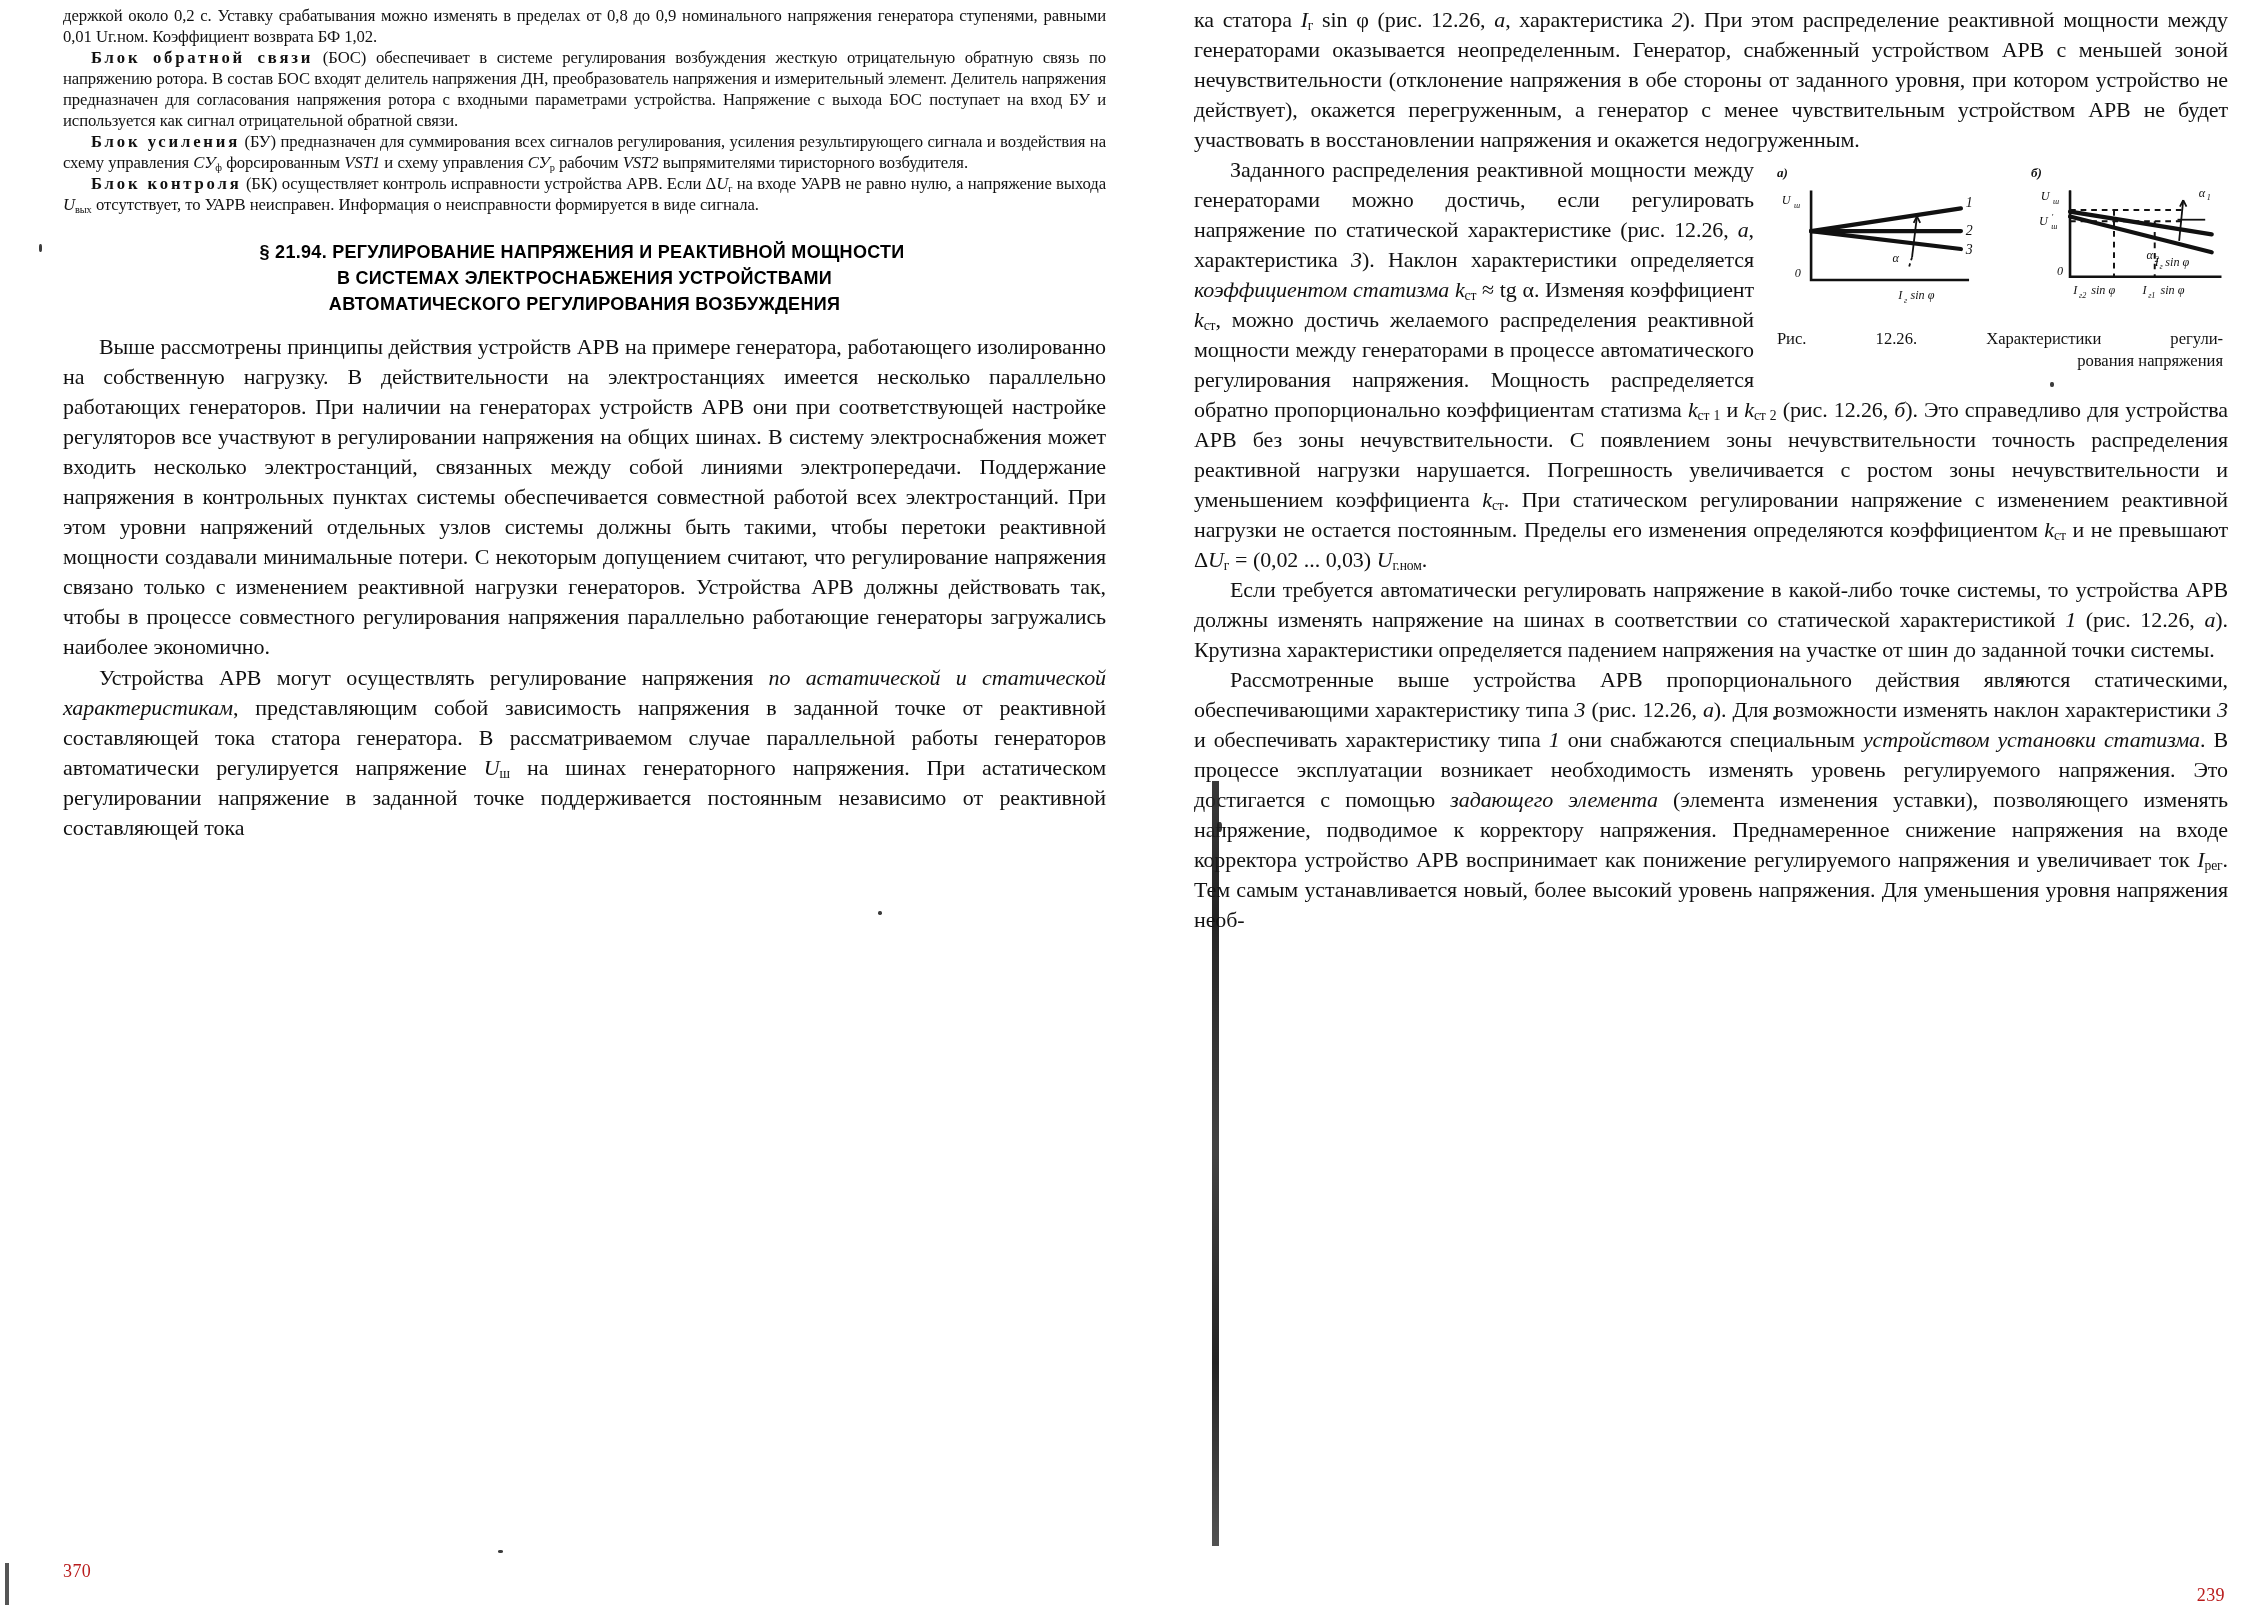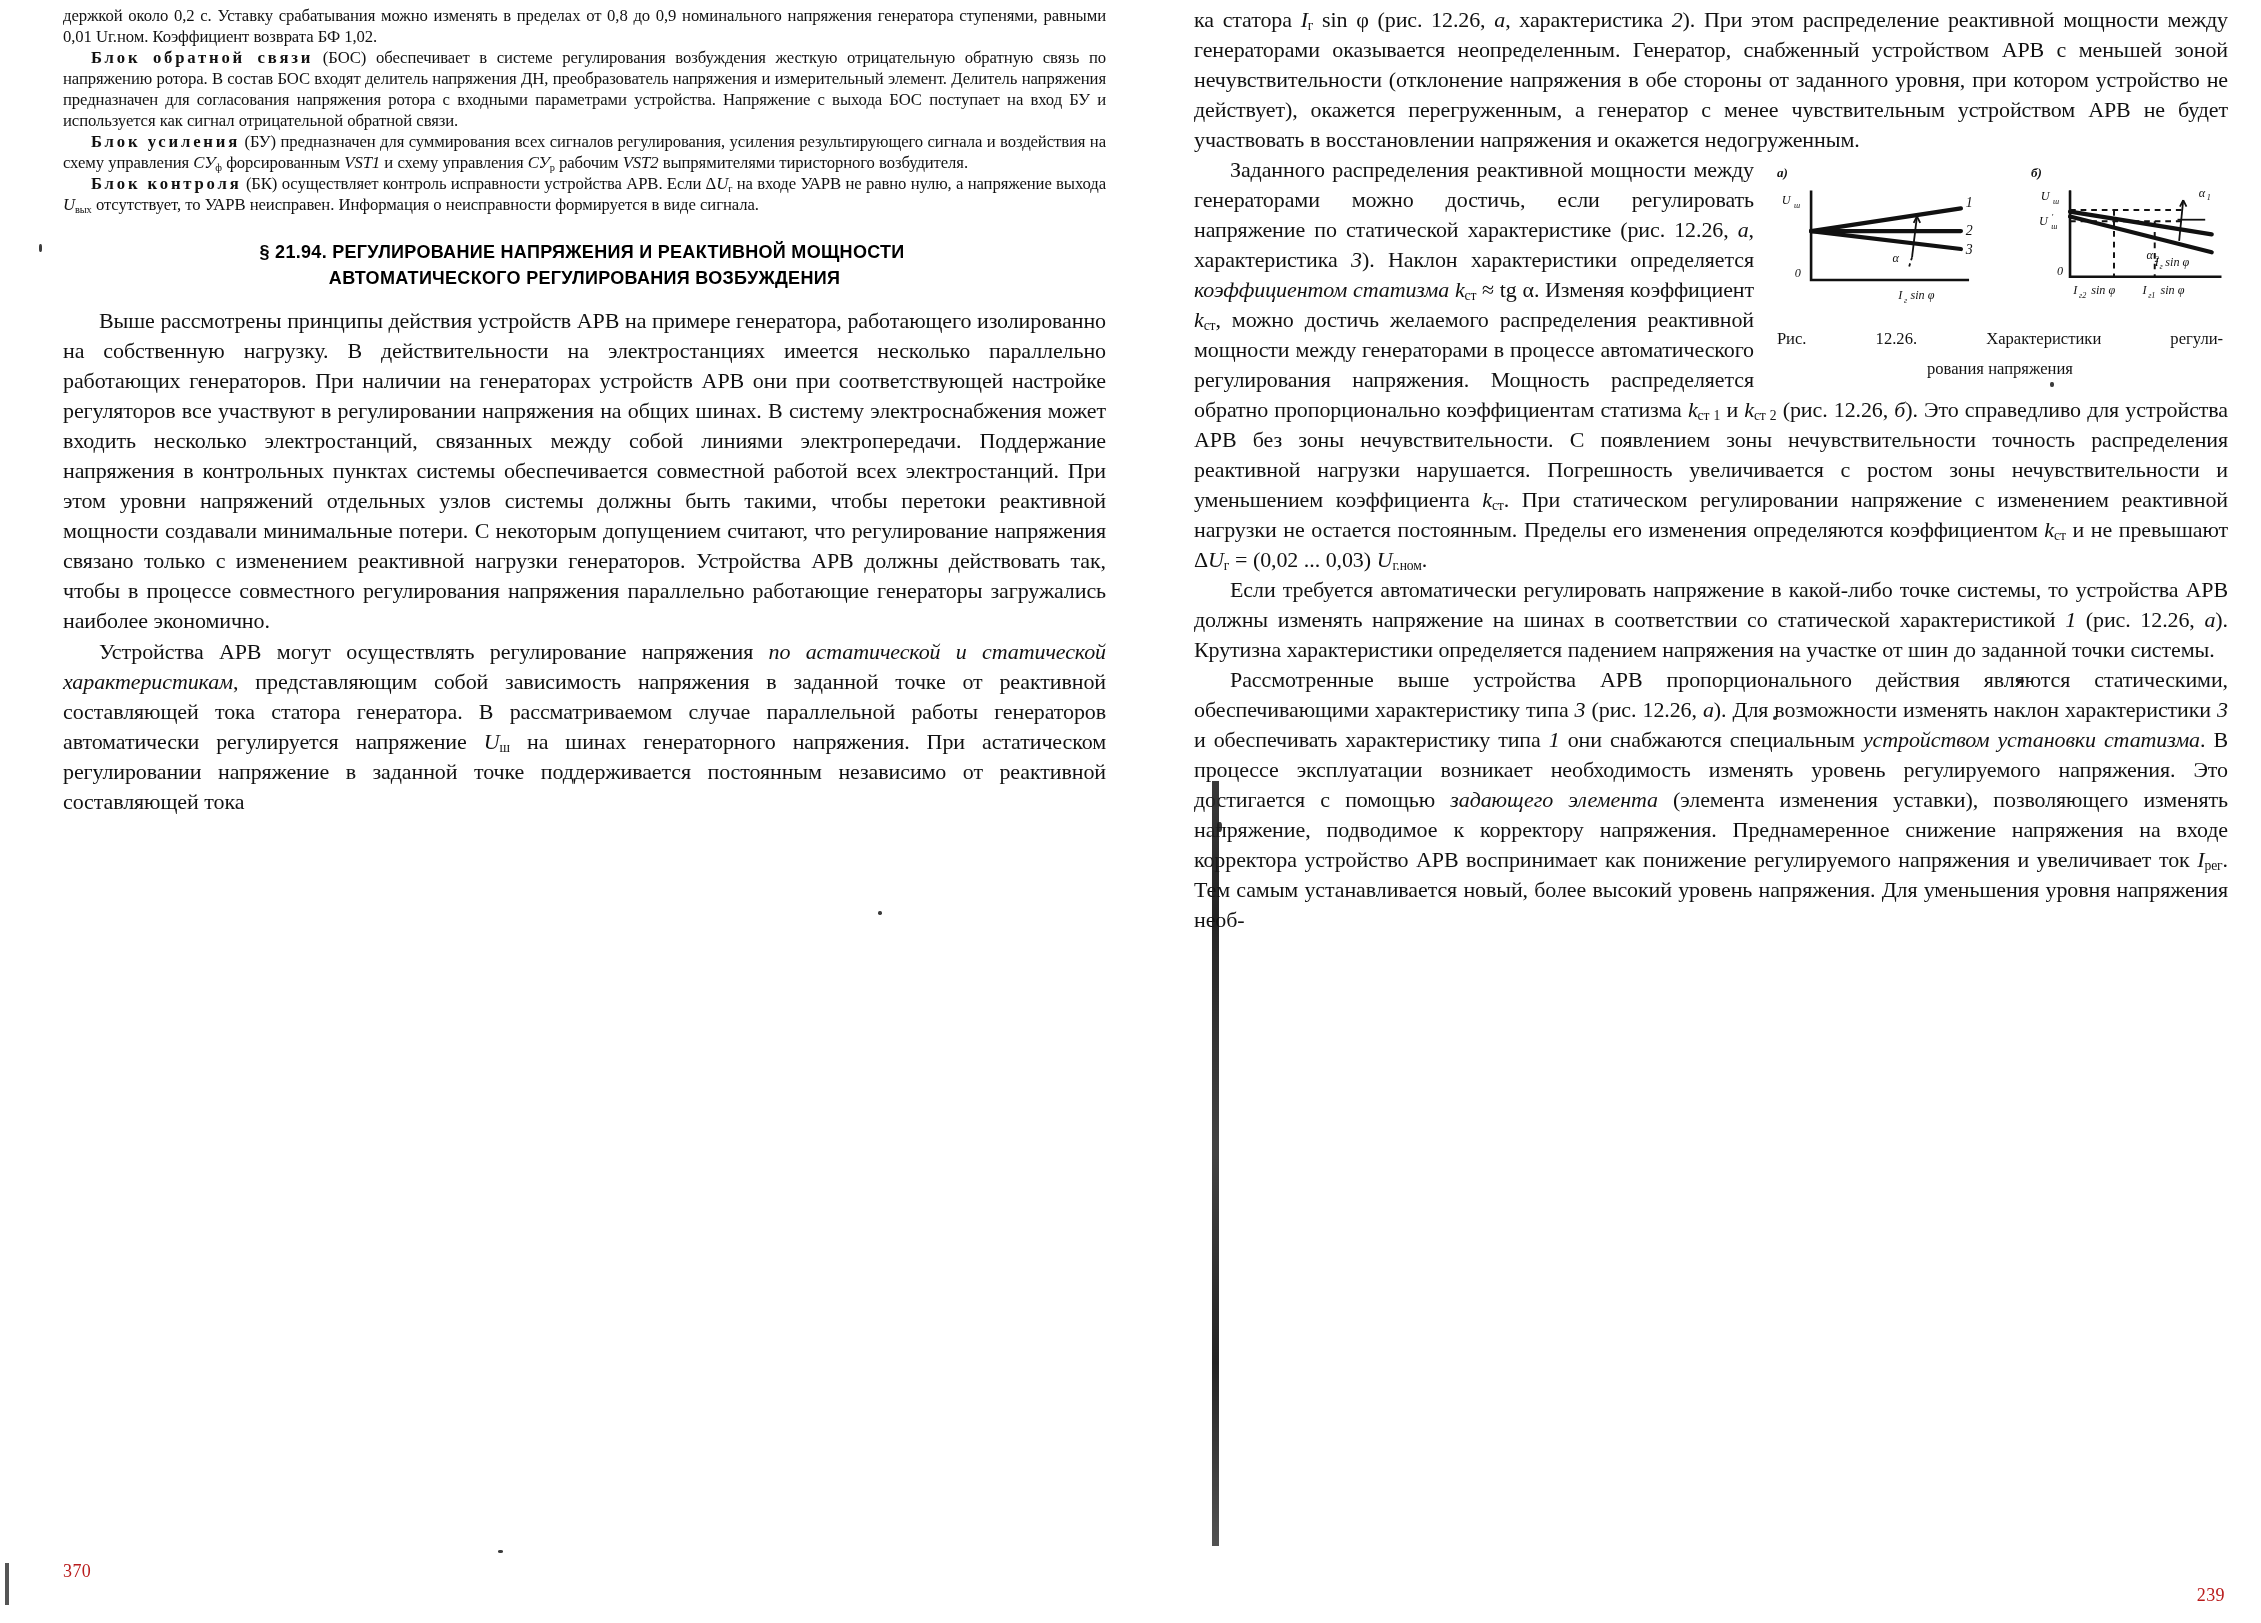--- a/index.html
+++ b/index.html
@@ -129,22 +129,22 @@
   .fig-svg { display: block; }
   .fig-cap {
     font-size: 16.6px;
     line-height: 21px;
     text-align: justify;
     margin-top: 3.3px;
     padding: 0 4.9px;
   }
   .fig-cap .cap2 {
     display: block;
-    text-align: center;
-    margin-top: 9px;
+    text-align: right;
+    margin-top: 1px;
   }
   .fig-cap .cap1 {
     display: block;
     text-align: justify;
     text-align-last: justify;
   }
   .clearfix::after { content: ""; display: block; clear: both; }
 </style>
 </head>
 <body>
@@ -163,20 +163,21 @@
       <span class="ind"></span><span class="spaced">Блок усиления</span><span> (БУ) предназначен для суммирования всех сигналов регулирования, усиления результирующего сигнала и воздействия на схему управления </span><span class="it">СУ</span><sub>ф</sub><span> форсированным </span><span class="it">VST1</span><span> и схему управления </span><span class="it">СУ</span><sub>р</sub><span> рабочим </span><span class="it">VST2</span><span> выпрямителями тиристорного возбудителя.</span>
     </p>
 
     <p class="p small">
       <span class="ind"></span><span class="spaced">Блок контроля</span><span> (БК) осуществляет контроль исправности устройства АРВ. Если Δ</span><span class="it">U</span><sub>г</sub><span> на входе УАРВ не равно нулю, а напряжение выхода </span><span class="it">U</span><sub>вых</sub><span> отсутствует, то УАРВ неисправен. Информация о неисправности формируется в виде сигнала.</span>
     </p>
 
 
     <div class="sec-head">
       <span class="l l1">§ 21.94. РЕГУЛИРОВАНИЕ НАПРЯЖЕНИЯ И РЕАКТИВНОЙ МОЩНОСТИ</span>
+      <span class="l">В СИСТЕМАХ ЭЛЕКТРОСНАБЖЕНИЯ УСТРОЙСТВАМИ</span>
       <span class="l">АВТОМАТИЧЕСКОГО РЕГУЛИРОВАНИЯ ВОЗБУЖДЕНИЯ</span>
     </div>
 
     <p class="p big">
       <span class="ind"></span><span>Выше рассмотрены принципы действия устройств АРВ на примере генератора, работающего изолированно на собственную нагрузку. В действительности на электростанциях имеется несколько параллельно работающих генераторов. При наличии на генераторах устройств АРВ они при соответствующей настройке регуляторов все участвуют в регулировании напряжения на общих шинах. В систему электроснабжения может входить несколько электростанций, связанных между собой линиями электропередачи. Поддержание напряжения в контрольных пунктах системы обеспечивается совместной работой всех электростанций. При этом уровни напряжений отдельных узлов системы должны быть такими, чтобы перетоки реактивной мощности создавали минимальные потери. С некоторым допущением считают, что регулирование напряжения связано только с изменением реактивной нагрузки генераторов. Устройства АРВ должны действовать так, чтобы в процессе совместного регулирования напряжения параллельно работающие генераторы загружались наиболее экономично.</span>
     </p>
 
     <p class="p big" style="margin-top:0.8px">
       <span class="ind"></span><span>Устройства АРВ могут осуществлять регулирование напряжения </span><span class="it">по астатической и статической характеристикам</span><span>, представляющим собой зависимость напряжения в заданной точке от реактивной составляющей тока статора генератора. В рассматриваемом случае параллельной работы генераторов автоматически регулируется напряжение </span><span class="it">U</span><sub>ш</sub><span> на шинах генераторного напряжения. При астатическом регулировании напряжение в заданной точке поддерживается постоянным независимо от реактивной составляющей тока</span>
     </p>

